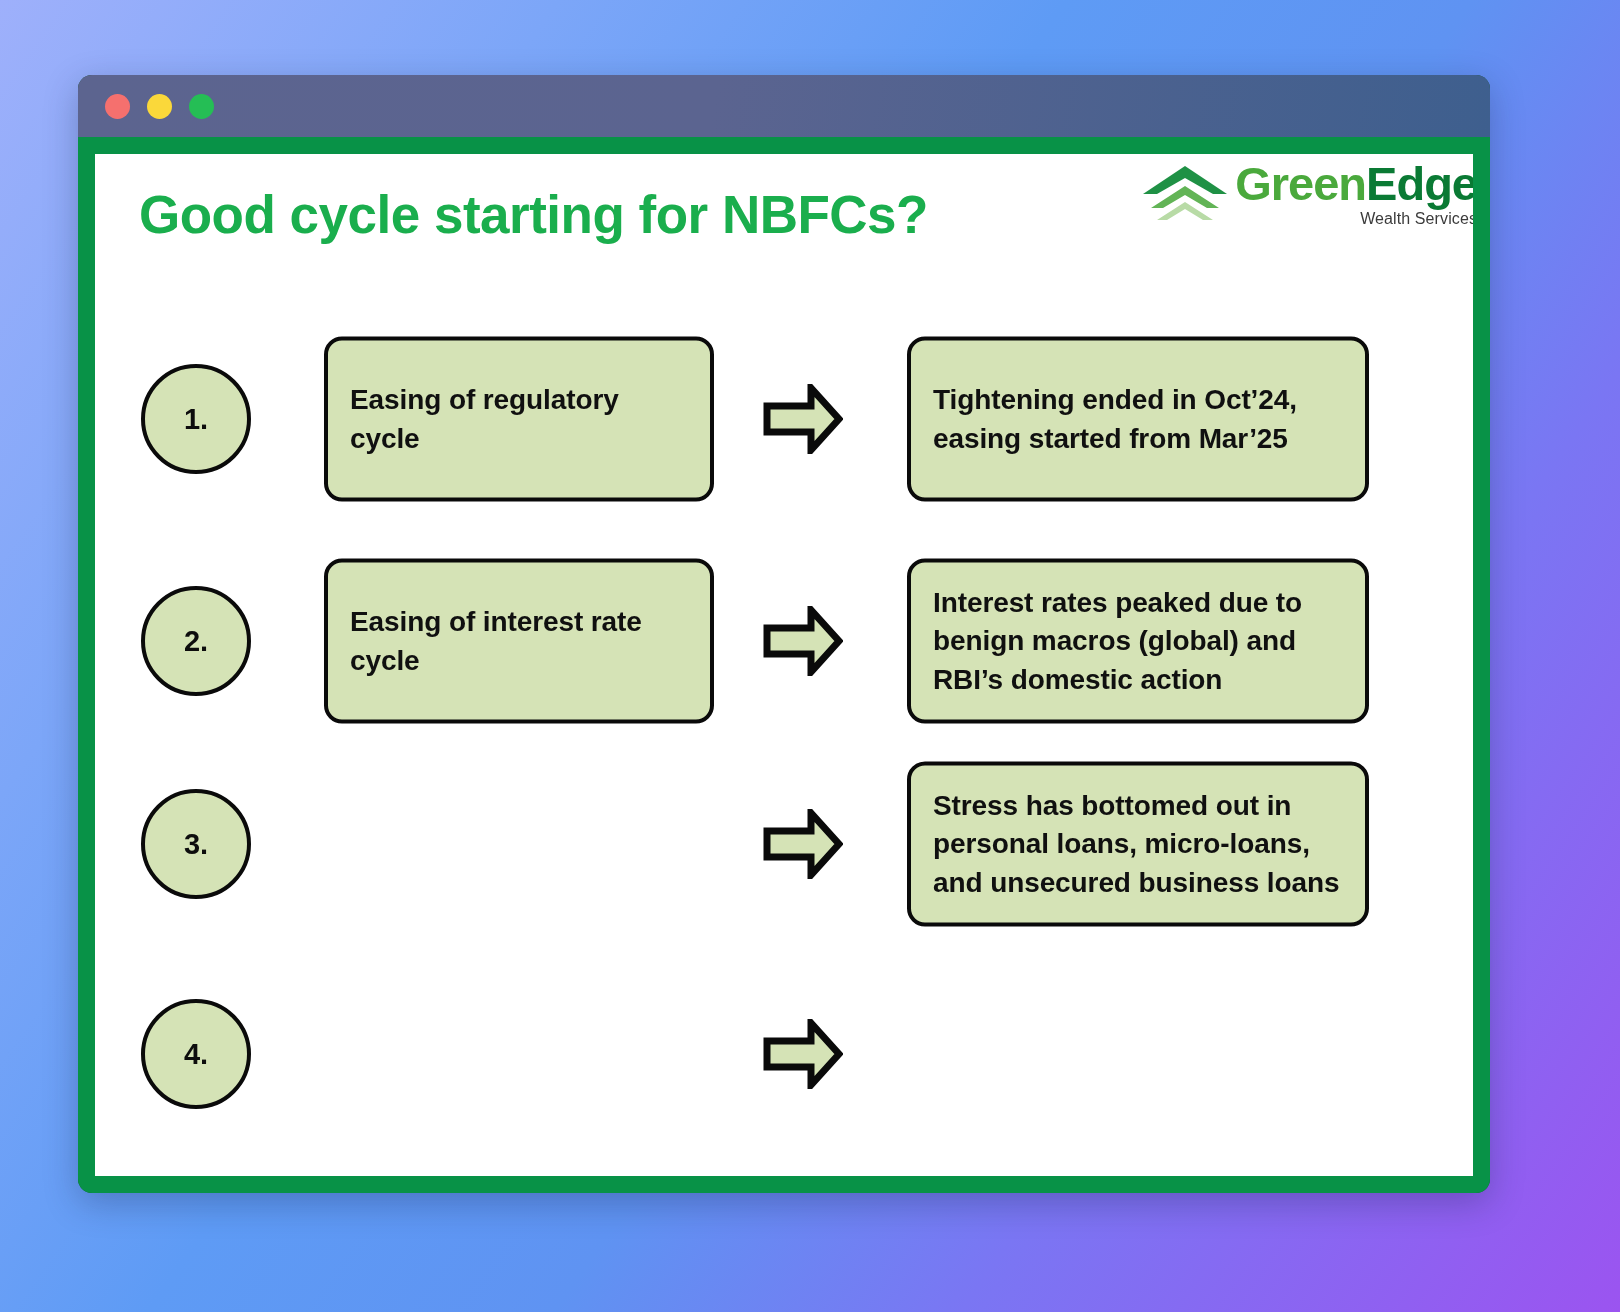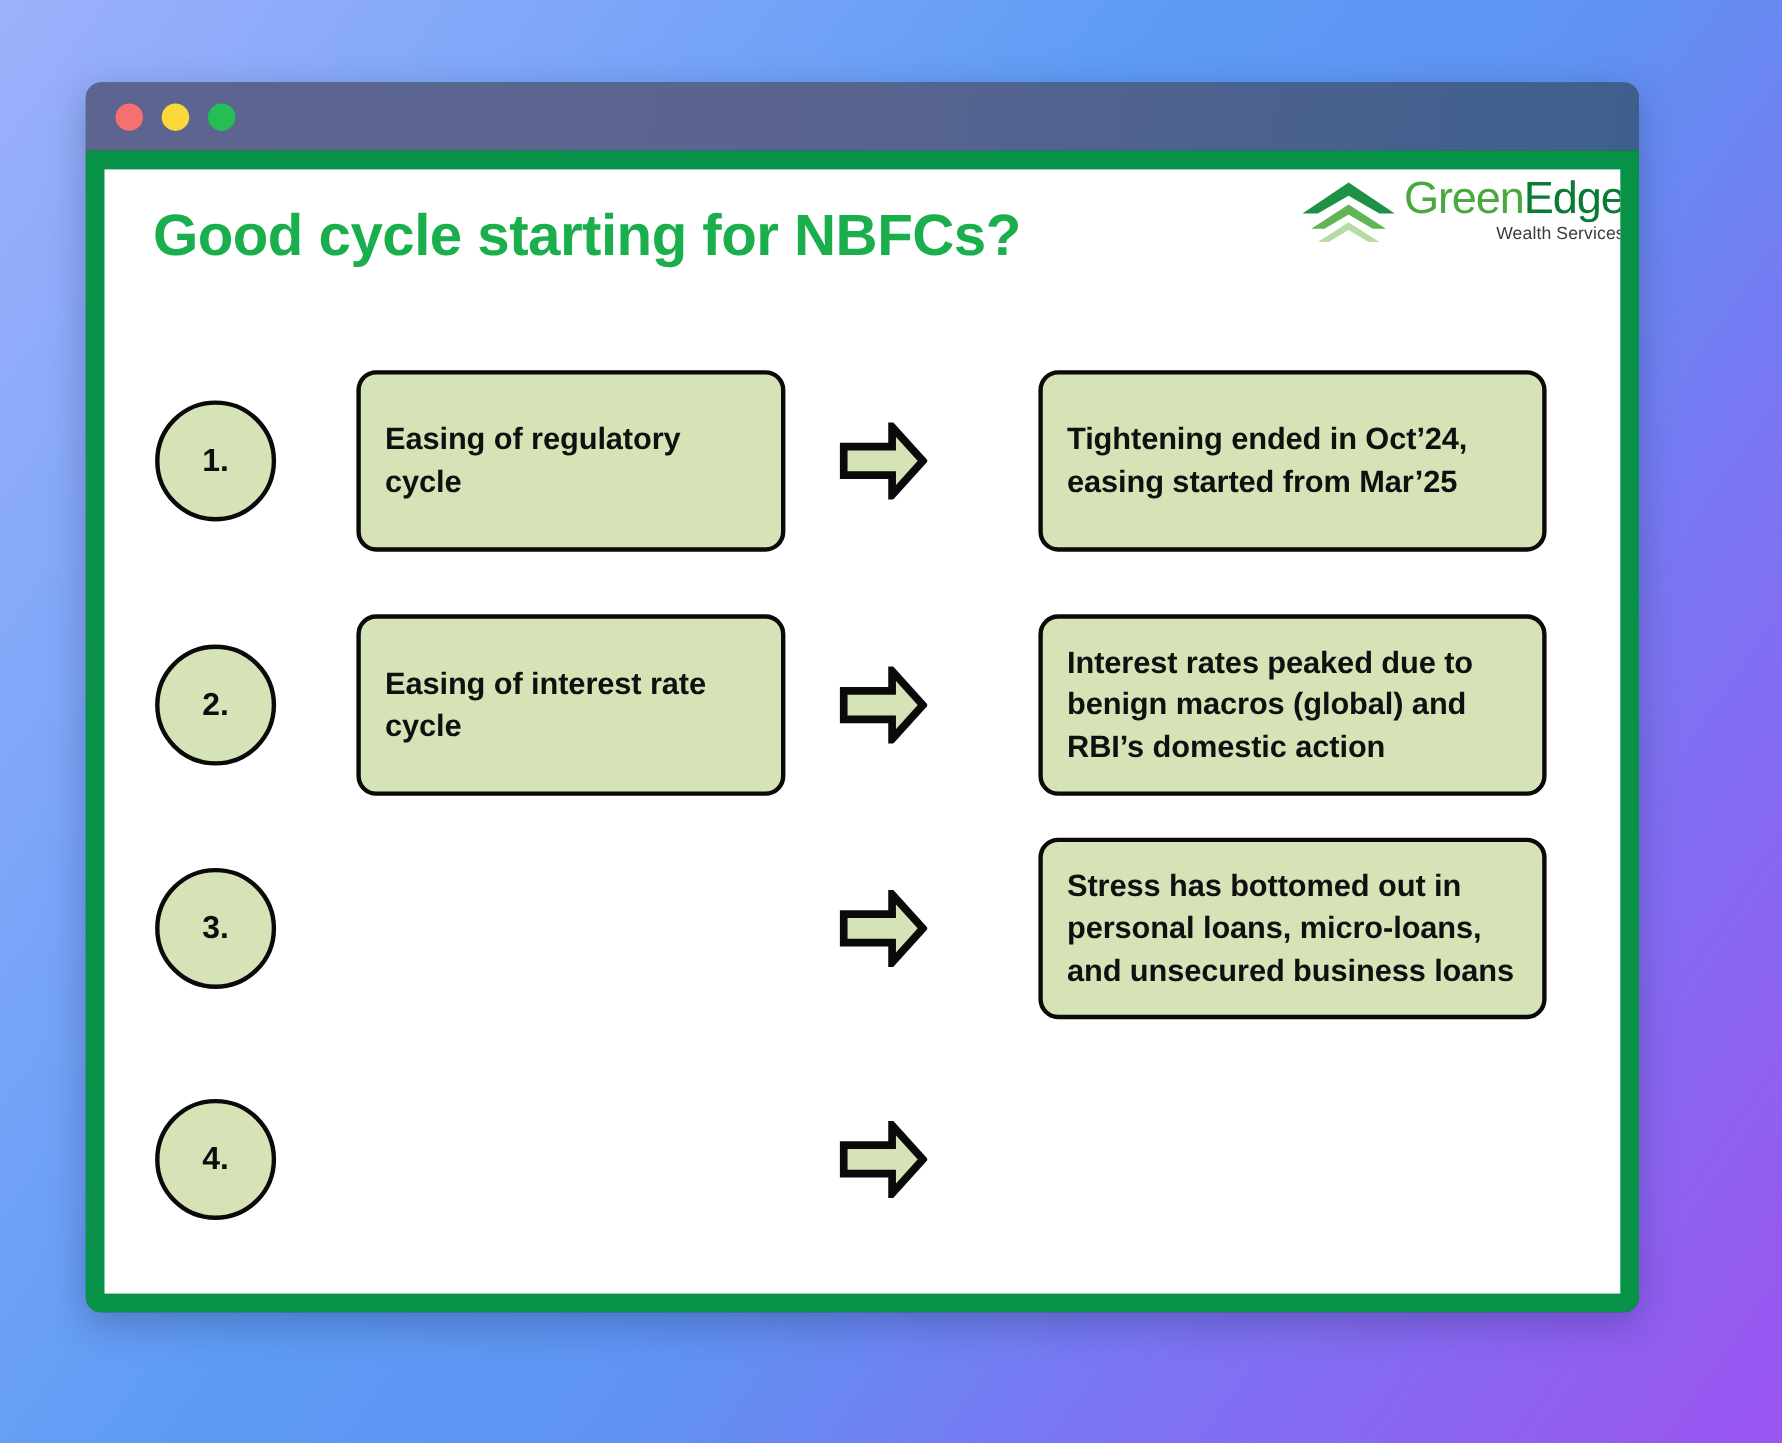--- a/index.html
+++ b/index.html
@@ -98,22 +98,22 @@
     margin-top: 6px;
     flex: none;
   }
   .logo-text {
     display: flex;
     flex-direction: column;
     align-items: flex-end;
     padding-top: 4px;
   }
   .logo-wordmark {
-    font-size: 41px;
-    font-weight: normal;
+    font-size: 47px;
+    font-weight: bold;
     line-height: 1;
     letter-spacing: -1px;
     white-space: nowrap;
   }
   .logo-w1 { color: #4aa93c; }
   .logo-w2 { color: #0a7a34; }
   .logo-tagline {
     font-size: 16px;
     color: #3b3b3b;
     margin-top: 3px;
@@ -171,21 +171,21 @@
     padding: 10px 22px;
     top: 50%;
     transform: translateY(-50%);
   }
   .box-left {
     left: 229px;
     width: 390px;
     height: 165px;
   }
   .box-right {
-    left: 849px;
+    left: 812px;
     width: 462px;
     height: 165px;
   }
   .box-text {
     font-size: 28px;
     font-weight: bold;
     color: #101010;
     line-height: 1.36;
     letter-spacing: -0.1px;
   }

